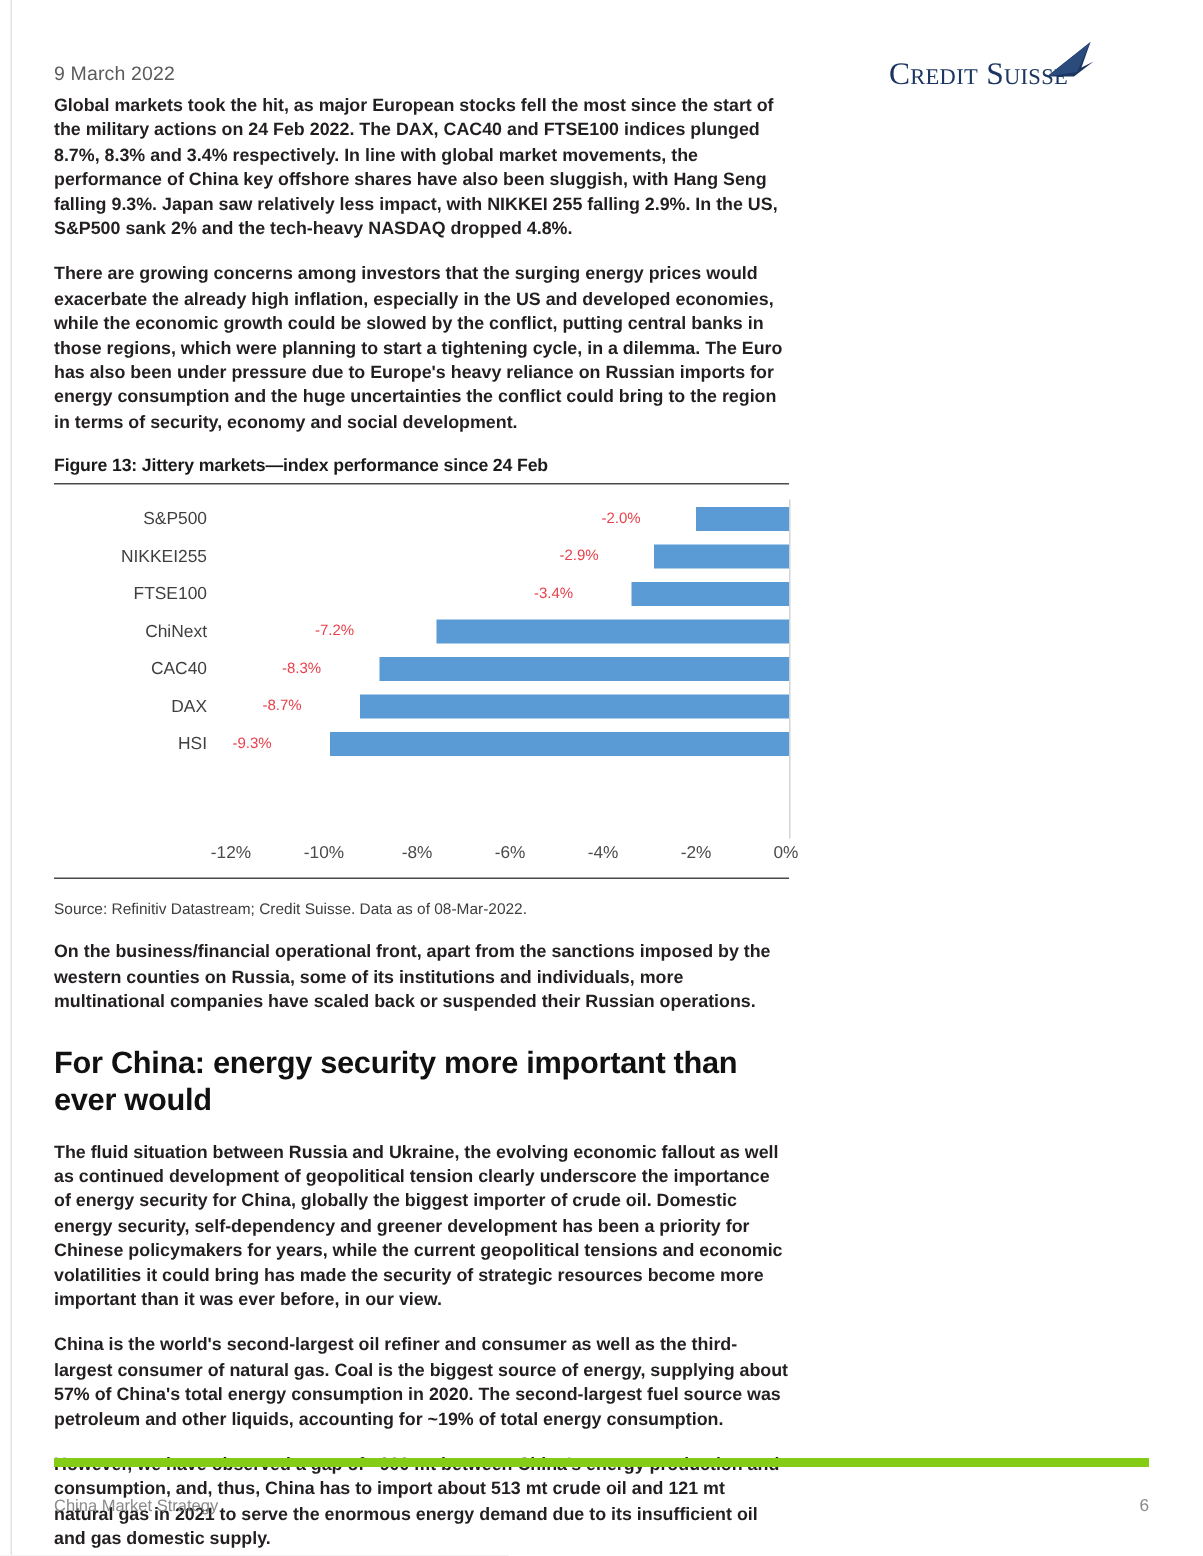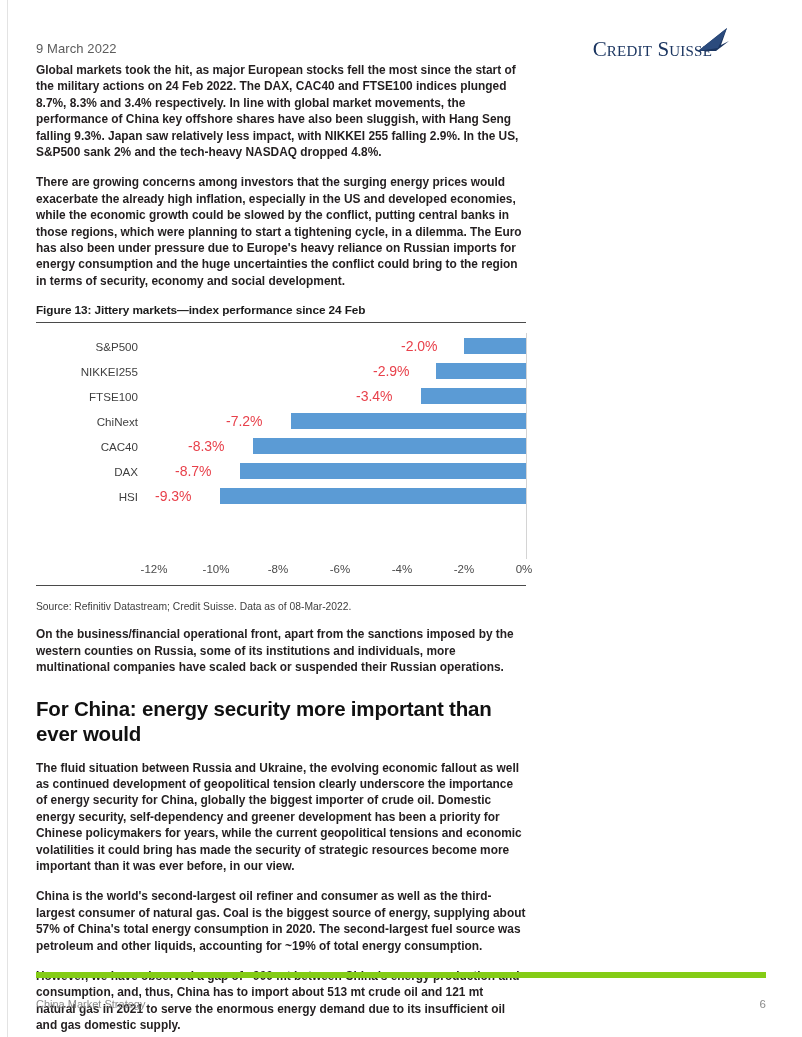--- a/index.html
+++ b/index.html
@@ -139,21 +139,21 @@
     position: absolute;
     top: 50%;
     transform: translateY(-50%);
     height: 16px;
     background: #5b9bd5;
   }
   .val-label {
     position: absolute;
     top: 50%;
     transform: translateY(-50%);
-    font-size: 14px;
+    font-size: 10px;
     color: #e8414b;
     white-space: nowrap;
   }
   .axis-line {
     position: absolute;
     top: 6px;
     width: 1px;
     height: 226px;
     background: #d4d4d4;
   }
@@ -251,21 +251,21 @@
             <div class="row">
               <span class="cat-label">FTSE100</span>
               <span class="val-label" style="left:320px">-3.4%</span>
               <span class="bar" style="left:385px; width:105px"></span>
             </div>
 
 
 
             <div class="row">
               <span class="cat-label">ChiNext</span>
-              <span class="val-label" style="left:190px">-7.2%</span>
+              <span class="val-label" style="left:174px">-7.2%</span>
               <span class="bar" style="left:255px; width:235px"></span>
             </div>
 
             <div class="row">
               <span class="cat-label">CAC40</span>
               <span class="val-label" style="left:152px">-8.3%</span>
               <span class="bar" style="left:217px; width:273px"></span>
             </div>
 
             <div class="row">

